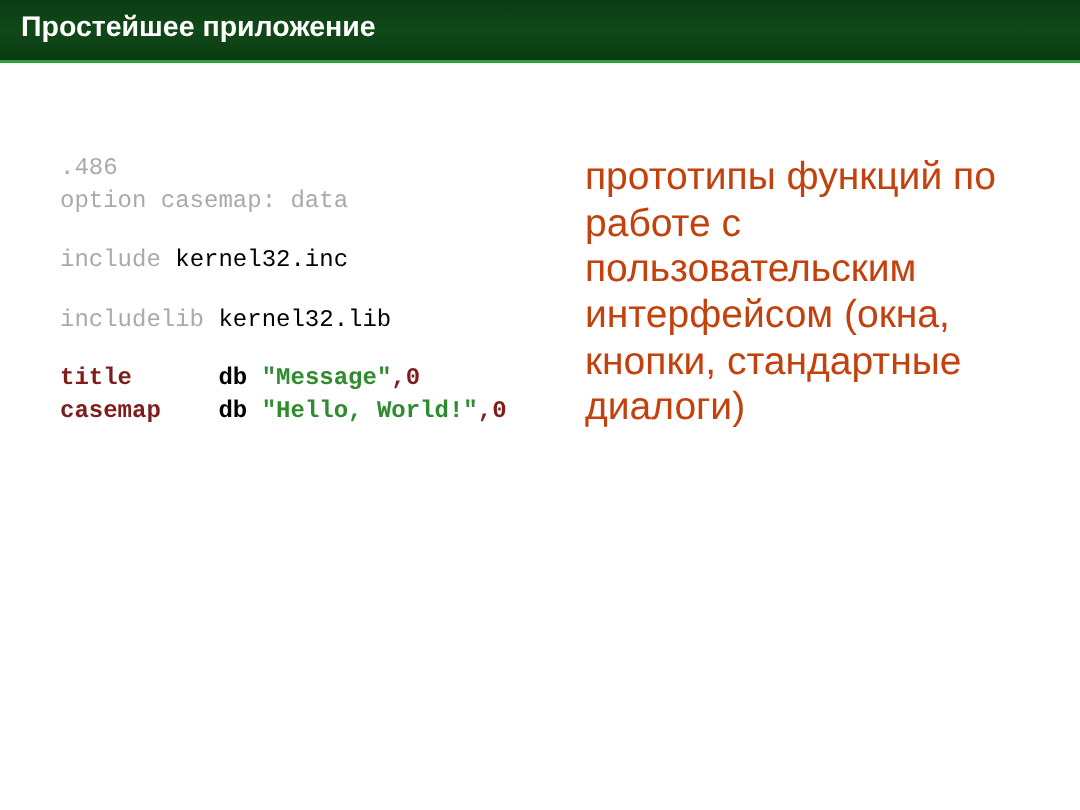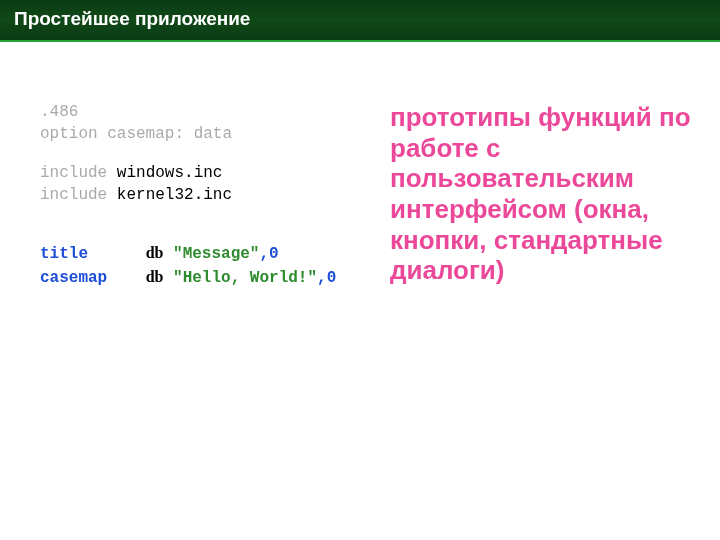--- a/index.html
+++ b/index.html
@@ -27,57 +27,56 @@
   .code-col {
     width: 340px;
     font-family: "Courier New", Courier, monospace;
     font-size: 16px;
     line-height: 1.35;
   }
   .gray { color: #aaaaaa; }
   .kw-include { color: #aaaaaa; }
   .fname-norm { color: #000; }
   .fname-big { color: #c00000; font-size: 22px; font-weight: bold; }
-  .kw-black { color: #1d4ed8; font-weight: bold; }
-  .db { font-weight: bold; font-family: Liberation Serif, serif; }
+  .kw-black { color: #7f1d1d; font-weight: bold; }
+  .db { font-weight: bold; }
   .str { color: #2e8b2e; font-weight: bold; }
   .text-col {
     flex: 1;
     font-size: 26px;
     line-height: 1.18;
-    color: #ec4899;
+    color: #c2410c;
     padding-left: 10px;
-    font-weight: bold;
   }
   .blank { height: 18px; }
 </style>
 </head>
 <body>
 
 <div class="header">
   <span>Простейшее приложение</span>
 </div>
 
 <div class="content">
 
   <div class="code-col">
     <div class="gray">.486</div>
     <div class="gray">option casemap: data</div>
     <div class="blank"></div>
     <div>
       <span class="kw-include">include</span>
       <span> </span>
-      <span class="fname-norm">windows.inc</span>
-    </div>
-    <div>
-      <span class="kw-include">include</span>
-      <span> </span>
       <span class="fname-norm">kernel32.inc</span>
     </div>
     <div class="blank"></div>
+    <div>
+      <span class="kw-include">includelib</span>
+      <span> </span>
+      <span class="fname-norm">kernel32.lib</span>
+    </div>
     <div class="blank"></div>
     <div>
       <span class="kw-black">title</span>
       <span>&nbsp;&nbsp;&nbsp;&nbsp;</span>
       <span class="db">db</span>
       <span> </span>
       <span class="str">"Message"</span><span class="kw-black">,0</span>
     </div>
     <div>
       <span class="kw-black">casemap</span>

